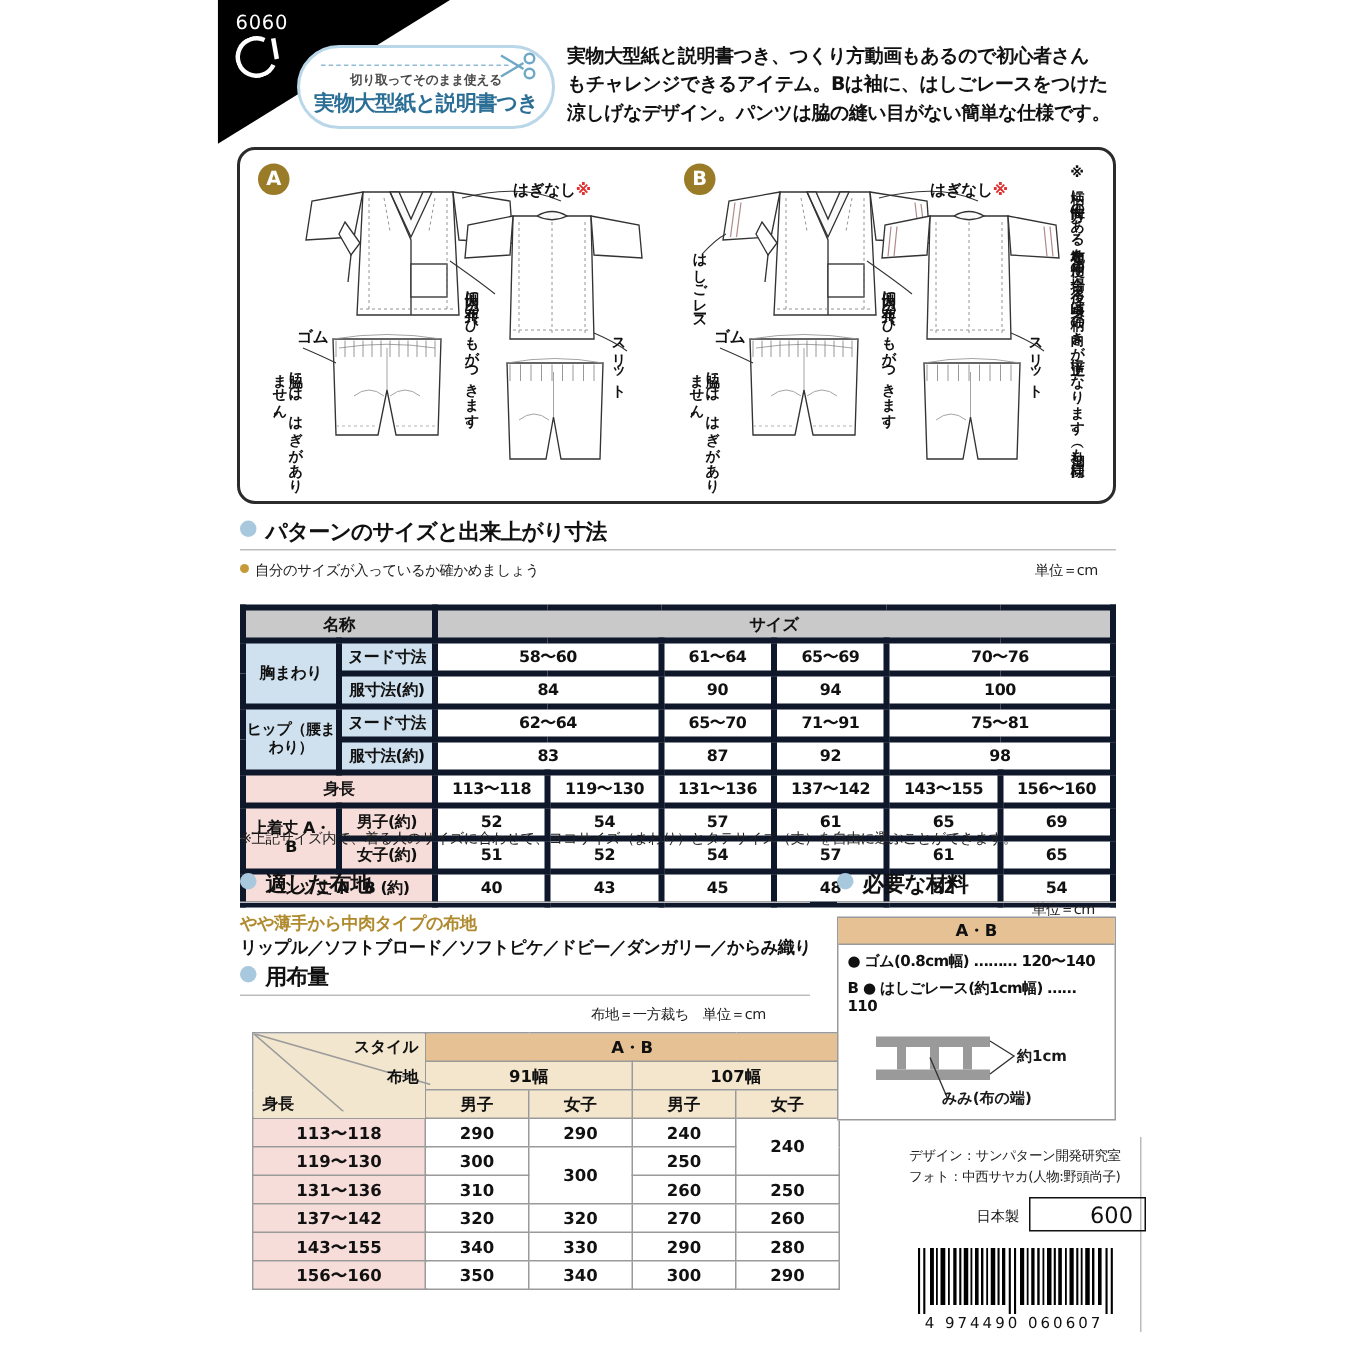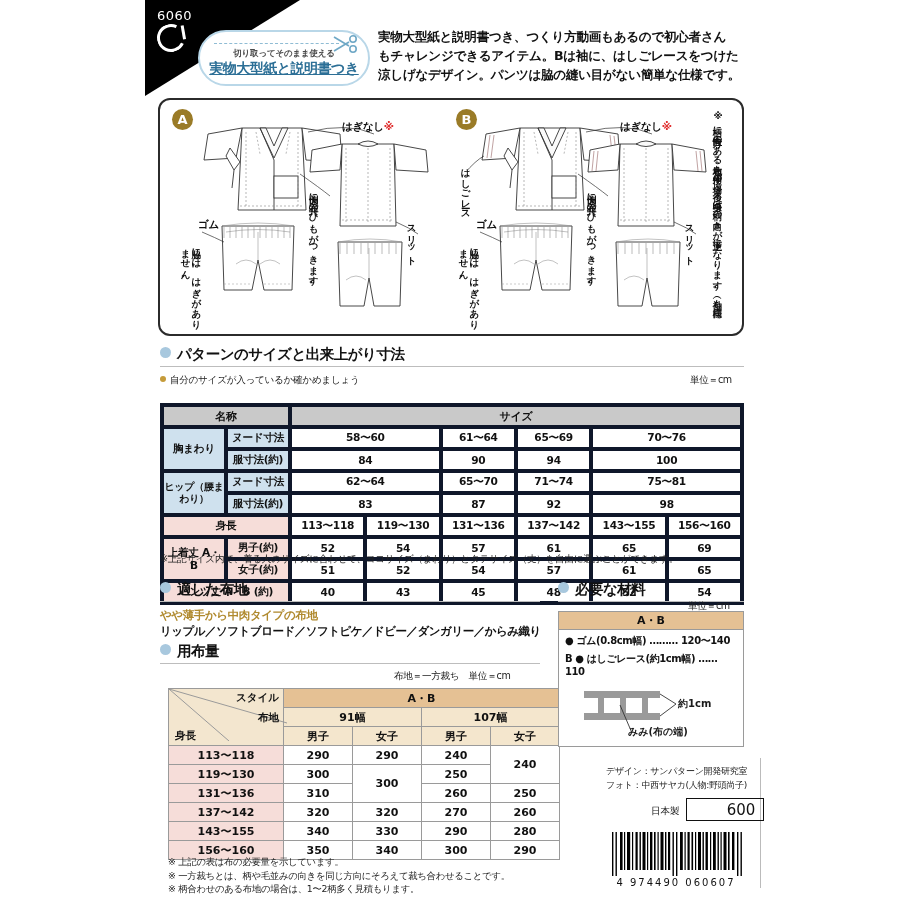--- a/index.html
+++ b/index.html
@@ -49,21 +49,21 @@
   .badge .dashline{
     position:absolute;left:14px;top:11px;width:125px;border-top:1px dashed #8fbcd4;
   }
   .badge .scissors{position:absolute;right:10px;top:2px;width:26px;height:20px;}
   .badge .t1{
     position:absolute;left:0;right:0;top:16px;text-align:center;
     font-size:8.5px;color:#4a4a4a;font-weight:bold;letter-spacing:-.2px;
   }
   .badge .t2{
     position:absolute;left:0;right:0;top:28px;text-align:center;
-    font-size:14px;color:#2c6f96;font-weight:bold;letter-spacing:-.5px;text-decoration:underline;
+    font-size:14px;color:#2c6f96;font-weight:bold;letter-spacing:-.5px;
   }
 
   
   .intro{
     position:absolute;left:378px;top:28px;width:392px;
     font-size:12.6px;line-height:1.5;color:#111;font-weight:bold;
     letter-spacing:-.3px;z-index:8;
   }
 
   
@@ -425,21 +425,21 @@
       <td colspan="2">84</td>
       <td>90</td>
       <td>94</td>
       <td colspan="2">100</td>
     </tr>
     <tr>
       <td class="bl" rowspan="2" style="font-size:10px;line-height:1.2;">ヒップ（腰まわり）</td>
       <td class="bl">ヌード寸法</td>
       <td colspan="2">62〜64</td>
       <td>65〜70</td>
-      <td>71〜74</td>
+      <td>71〜91</td>
       <td colspan="2">75〜81</td>
     </tr>
     <tr>
       <td class="bl">服寸法(約)</td>
       <td colspan="2">83</td>
       <td>87</td>
       <td>92</td>
       <td colspan="2">98</td>
     </tr>
     <tr>
@@ -558,25 +558,20 @@
     <tr>
       <td class="pk" colspan="2">156〜160</td>
       <td>350</td>
       <td>340</td>
       <td>300</td>
       <td>290</td>
     </tr>
   </tbody>
     </table>
 
-  <div class="footnotes">
-    <div>※ 上記の表は布の必要量を示しています。</div>
-    <div>※ 一方裁ちとは、柄や毛並みの向きを同じ方向にそろえて裁ち合わせることです。</div>
-    <div>※ 柄合わせのある布地の場合は、1〜2柄多く見積もります。</div>
-  </div>
 
   <div class="sec" style="left:558px;top:580px;">
     <span class="dot"></span><span>必要な材料</span>
   </div>
   <div class="rule" style="left:558px;top:601px;width:186px;"></div>
   <div class="unit" style="left:688px;top:600px;">単位＝cm</div>
 
   <div class="matbox">
     <div class="hdr">A・B</div>
     <div class="matline">● ゴム(0.8cm幅) ……… 120〜140</div>

